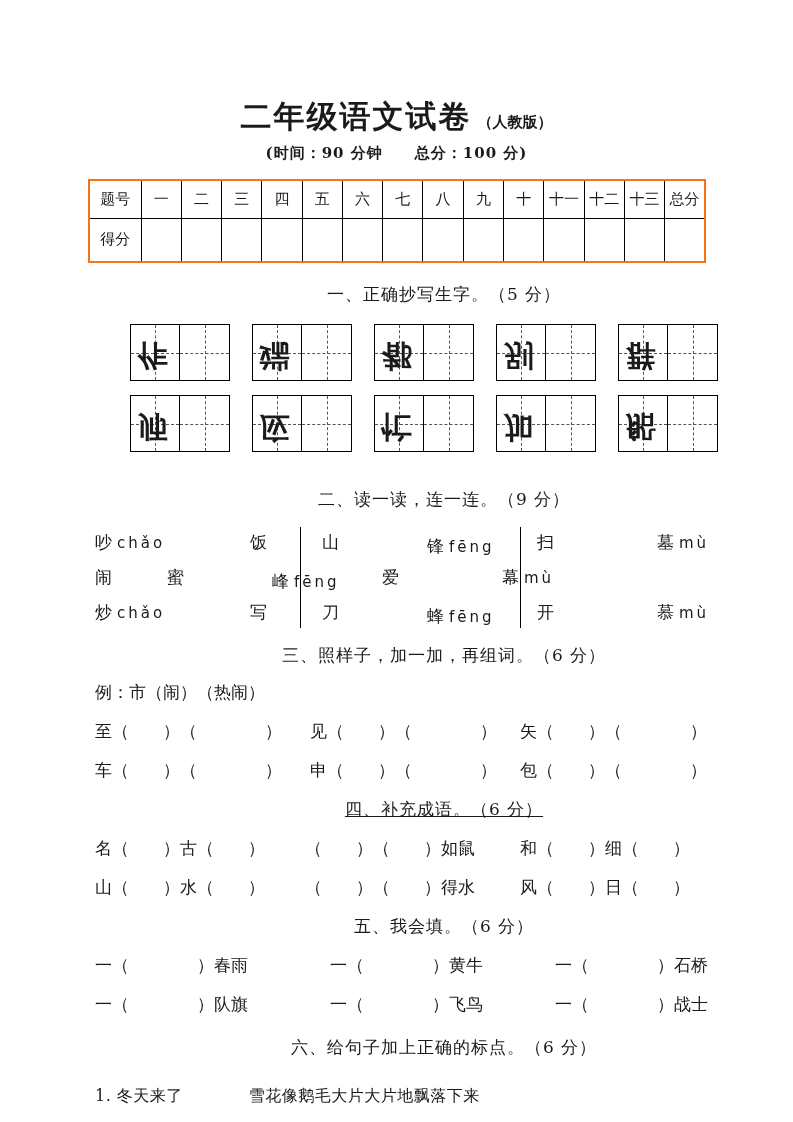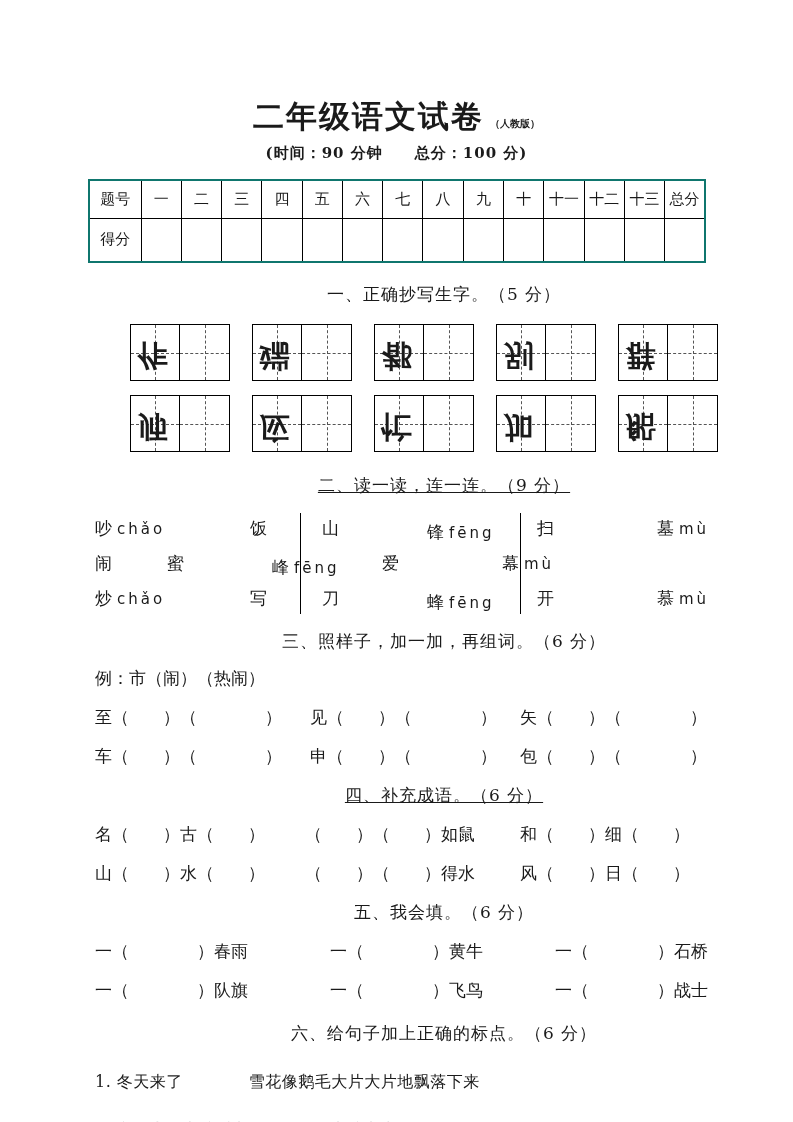--- a/index.html
+++ b/index.html
@@ -9,37 +9,37 @@
     width:793px; height:1122px;
     background:#ffffff;
     color:#1a1a1a;
     font-family:"DejaVu Serif","Liberation Serif",serif;
     overflow:hidden;
     padding-top:96px;
   }
   
   .title-row { text-align:center; }
   .title-main { font-size:31px; font-weight:bold; letter-spacing:2px; }
-  .title-edition { font-size:10px; font-weight:bold; margin-left:6px; }
+  .title-edition { font-size:15px; font-weight:bold; margin-left:6px; }
   .subtitle { text-align:center; font-size:15px; font-weight:bold; margin-top:6px; letter-spacing:1px; }
   
   table.score {
     border-collapse:collapse;
     margin:16px 0 0 88px;
     width:618px;
     table-layout:fixed;
   }
   table.score td {
     border:1px solid #000;
     text-align:center;
     font-size:15px;
     height:38px;
     padding:0;
   }
-  table.score { border:2px solid #0f766e; }
+  table.score { border:2px solid #f97316; }
   table.score tr.blank td { height:44px; }
   table.score td.lab { width:52px; }
   
   .heading { font-size:17px; margin:20px 0 0 95px; letter-spacing:1px;text-align:center; }
   .pre { white-space:pre; }
   
   .grid-row { display:flex; margin:18px 0 0 130px; }
   .tian-group {
     width:100px; height:57px;
     border:1.5px solid #000;
@@ -73,21 +73,21 @@
   .vline.v1 { left:205px; }
   .vline.v2 { left:425px; }
   
   .cols { display:flex; margin:16px 0 0 95px; width:640px; font-size:17px; }
   .cols.s3 .c-a { width:215px; } .cols.s3 .c-b { width:210px; } .cols.s3 .c-c { flex:1; }
   .cols.s4 .c-a { width:210px; } .cols.s4 .c-b { width:215px; } .cols.s4 .c-c { flex:1; }
   .cols.s5 .c-a { width:235px; } .cols.s5 .c-b { width:225px; } .cols.s5 .c-c { flex:1; }
   .example { font-size:17px; margin:14px 0 0 95px; }
   
   .sentence { font-size:16px; margin:27px 0 0 95px; letter-spacing:0.5px; }
-  .gap8 { margin-top:22px;text-decoration:underline; }
+  .gap8 { margin-top:36px; }
 </style>
 </head>
 <body>
 
 <div class="page">
 
   <div class="title-row">
     <span class="title-main">二年级语文试卷</span><span class="title-edition">（人教版）</span>
   </div>
   <div class="subtitle">(时间：90 分钟　　总分：100 分)</div>

